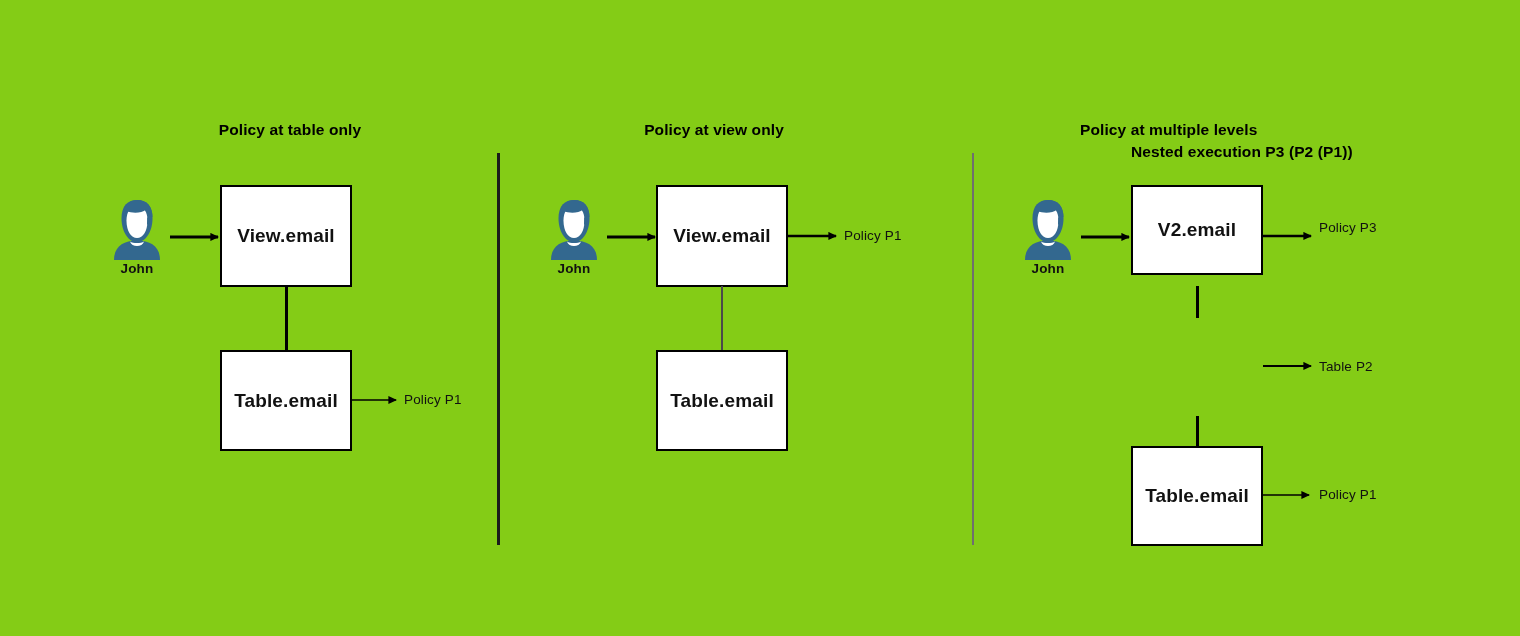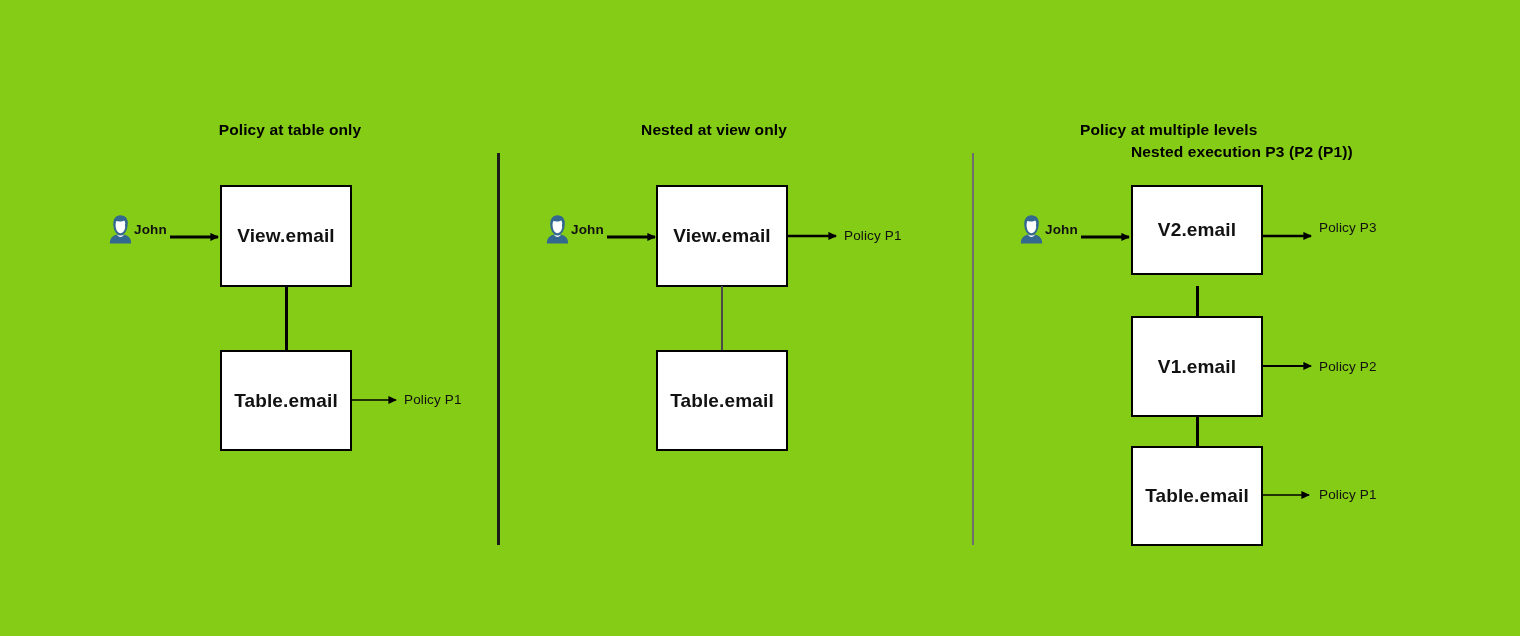--- a/index.html
+++ b/index.html
@@ -69,21 +69,21 @@
   
   .arrow {
     position: absolute;
     display: block;
   }
 
   
   .avatar-wrap {
     position: absolute;
     display: flex;
-    flex-direction: row;
+    flex-direction: column;
     align-items: center;
   }
   .avatar-wrap .avatar-label {
     font-size: 13.5px;
     font-weight: bold;
     color: #111111;
     margin-top: 1px;
     letter-spacing: 0.2px;
   }
 
@@ -150,21 +150,21 @@
     <span class="node-label">Table.email</span>
   </div>
 
   <svg class="arrow" style="left:352px; top:390px; width:52px; height:20px;">
     <line x1="0" y1="10" x2="44" y2="10" stroke="#000000" stroke-width="1.7" marker-end="url(#ah-thin)"></line>
   </svg>
   <div class="policy-label" style="left:404px; top:392px;">Policy P1</div>
 
   <div class="divider" style="left:497px; top:153px; height:392px;"></div>
 
-  <div class="panel-title title-center" style="left:614px; top:119px; width:200px;">Nested at view only</div>
+  <div class="panel-title title-center" style="left:614px; top:119px; width:200px;">Policy at view only</div>
 
   <div class="avatar-wrap" style="left:544px; top:198px; width:60px;">
     <svg width="58" height="62" viewBox="0 0 58 62">
       <path d="M6,62 C6,49 15,42.5 29,42.5 C43,42.5 52,49 52,62 Z" fill="#33688f"></path>
       <path d="M22,43.5 C23.6,49.5 34.4,49.5 36,43.5 C33,45.6 25,45.6 22,43.5 Z" fill="#ffffff"></path>
       <path d="M13.5,20 C13.5,7.5 20,2 29,2 C38.5,2 44.5,8 44.5,20
                C44.5,33.5 38,44 29,44 C20,44 13.5,33.5 13.5,20 Z" fill="#33688f"></path>
       <path d="M18.5,22.5 C18.5,13.5 22.5,8.5 29,8.5 C35.5,8.5 39.5,13.5 39.5,22.5
                C39.5,33 35,40 29,40 C23,40 18.5,33 18.5,22.5 Z" fill="#ffffff"></path>
       <path d="M15,19.5 C15,8 21,2 29.5,2 C39,2 44.5,8.5 44.5,19
@@ -221,28 +221,25 @@
     <span class="node-label">V2.email</span>
   </div>
 
   <svg class="arrow" style="left:1263px; top:226px; width:56px; height:20px;">
     <line x1="0" y1="10" x2="48" y2="10" stroke="#000000" stroke-width="2.4" marker-end="url(#ah-thick)"></line>
   </svg>
   <div class="policy-label" style="left:1319px; top:220px;">Policy P3</div>
 
   <div class="connector thick" style="left:1196px; top:286px; height:32px;"></div>
 
-  <div class="node-box" style="left:1131px; top:316px; width:132px; height:101px;">
-    <span class="node-label">V1.email</span>
-  </div>
 
   <svg class="arrow" style="left:1263px; top:356px; width:56px; height:20px;">
     <line x1="0" y1="10" x2="48" y2="10" stroke="#000000" stroke-width="2.2" marker-end="url(#ah-thick)"></line>
   </svg>
-  <div class="policy-label" style="left:1319px; top:359px;">Policy P2</div>
+  <div class="policy-label" style="left:1319px; top:359px;">Table P2</div>
 
   <div class="connector thick" style="left:1196px; top:416px; height:32px;"></div>
 
   <div class="node-box" style="left:1131px; top:446px; width:132px; height:100px;">
     <span class="node-label">Table.email</span>
   </div>
 
   <svg class="arrow" style="left:1263px; top:485px; width:56px; height:20px;">
     <line x1="0" y1="10" x2="46" y2="10" stroke="#000000" stroke-width="1.7" marker-end="url(#ah-thin)"></line>
   </svg>

